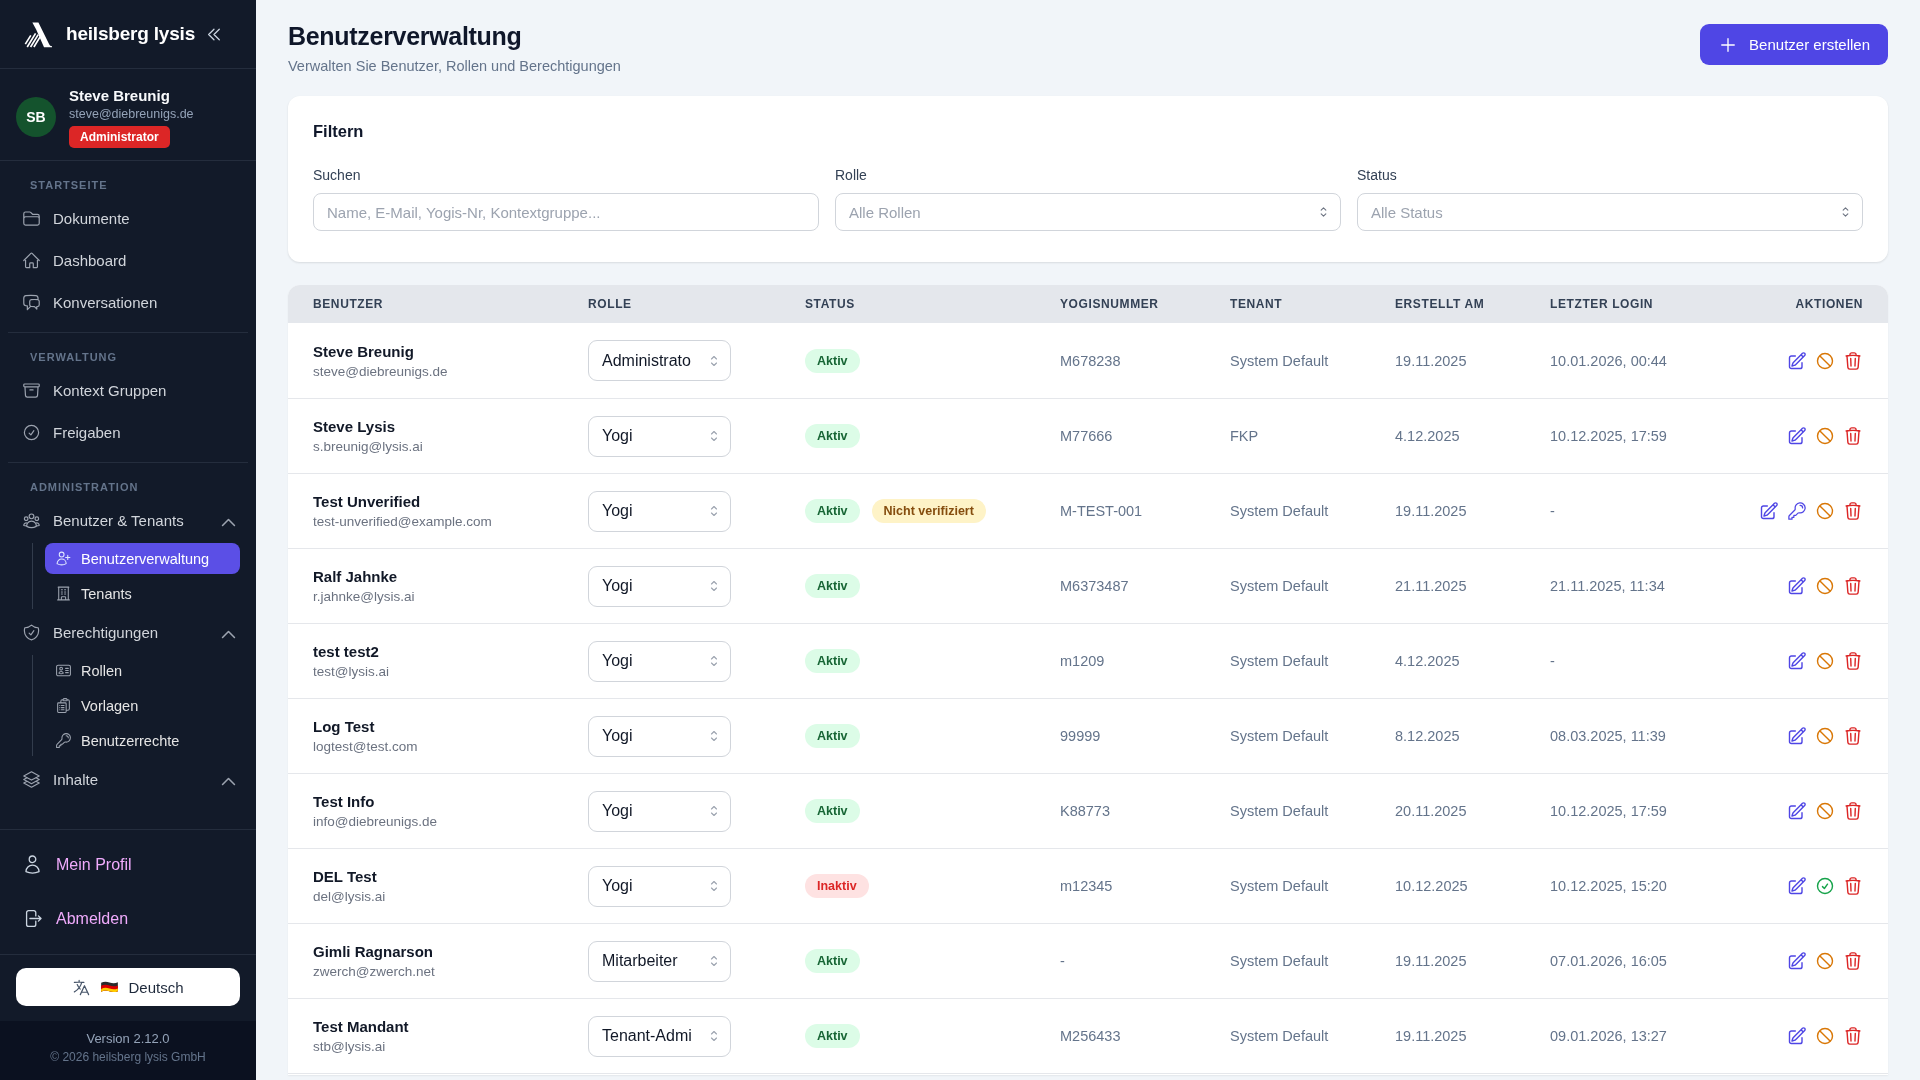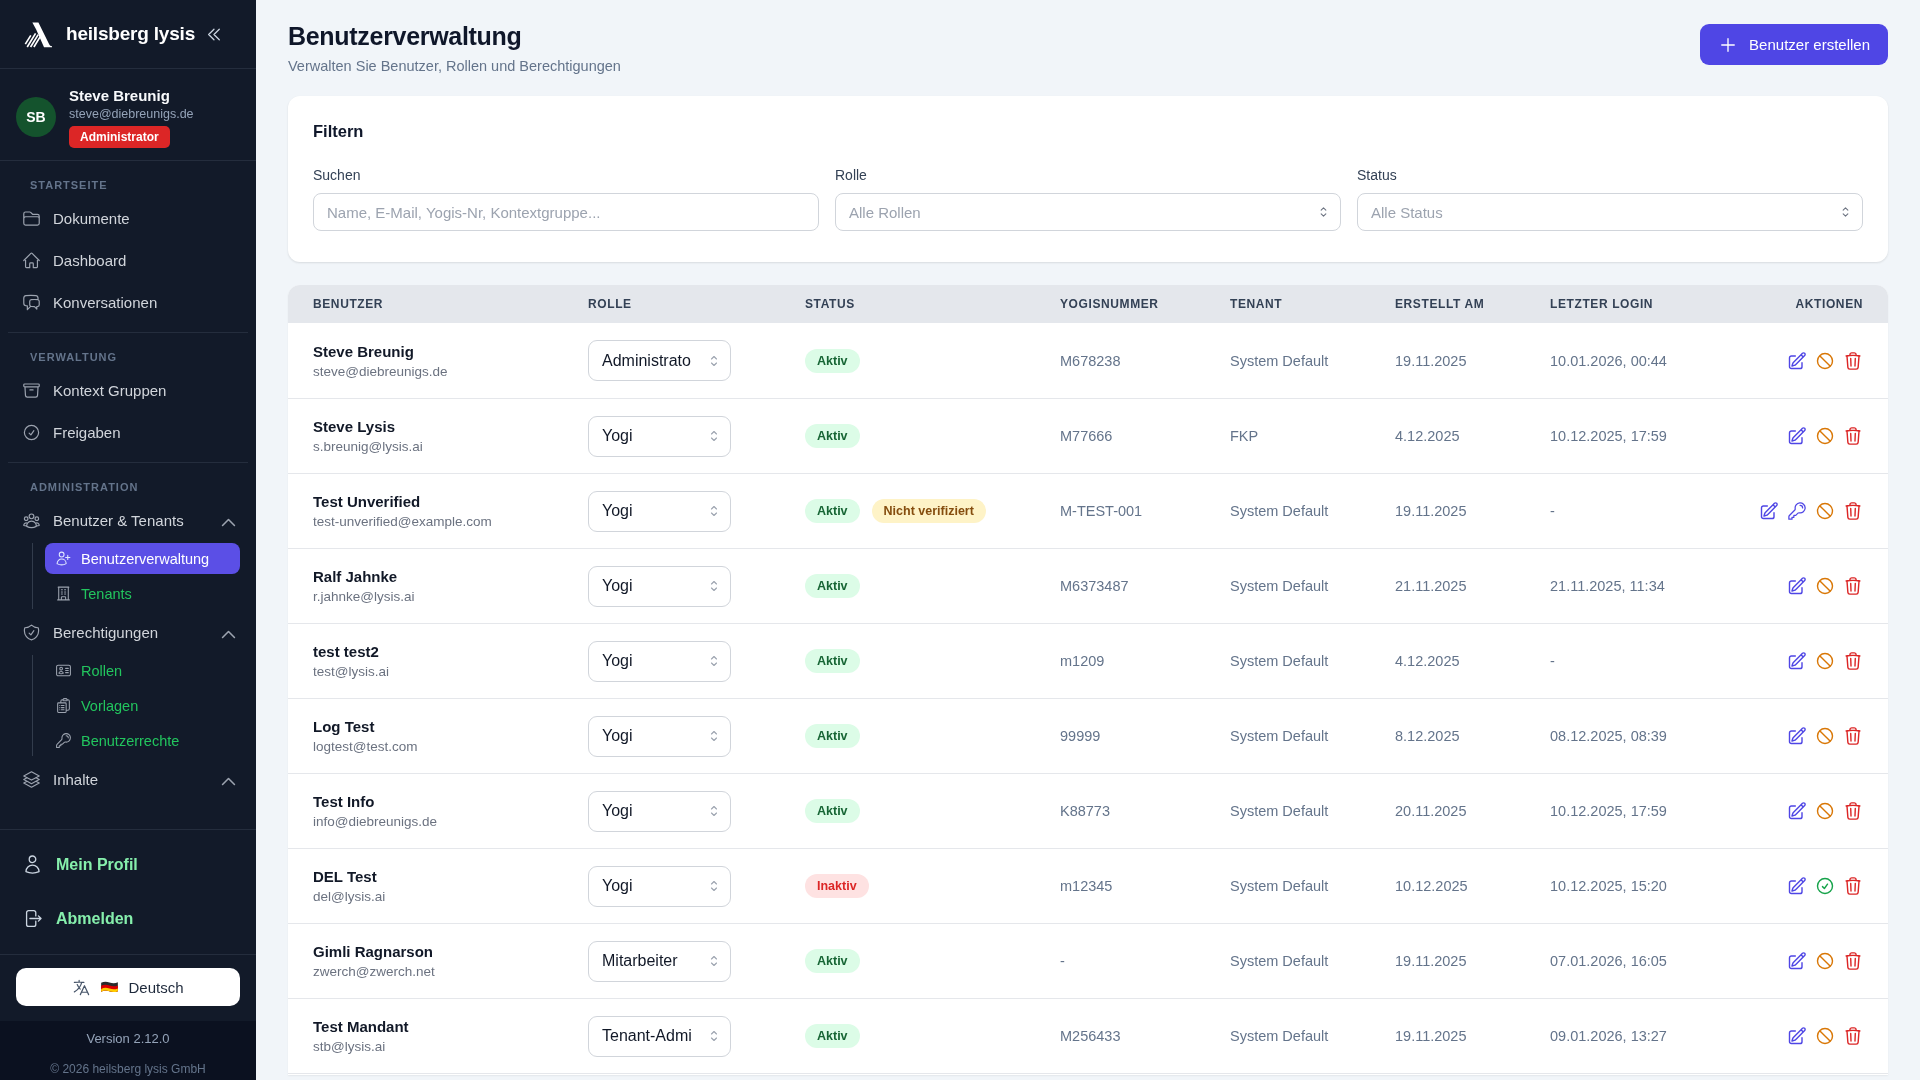--- a/index.html
+++ b/index.html
@@ -84,50 +84,50 @@
   .nav-children {
     margin:2px 8px 2px 24px;
     border-left:1px solid rgba(148,163,184,.25);
     padding-left:12px;
     display:flex; flex-direction:column; gap:4px;
   }
   .nav-child {
     display:flex; align-items:center; gap:9px;
     height:31px; padding:0 10px;
     border-radius:8px; cursor:pointer;
-    color:#22c55e; font-size:14.5px;
+    color:#e5e5e5; font-size:14.5px;
   }
   .nav-child svg { width:17px; height:17px; color:#9ca3af; flex:none; }
   .nav-child.active { background:#5b4fe6; color:#fff; font-weight:500; }
   .nav-child.active svg { color:#e0e7ff; }
 
   .side-bottom { padding:11px 8px 12px 8px; border-top:1px solid rgba(148,163,184,.14); display:flex; flex-direction:column; gap:7px; }
   .bottom-item {
     display:flex; align-items:center; gap:13px;
     height:47px; padding:0 14px; flex:none;
     border-radius:8px; cursor:pointer;
-    color:#86efac; font-size:16px;font-weight:bold;
+    color:#f0abfc; font-size:16px;
   }
   .bottom-item svg { width:21px; height:21px; color:#cbd5e1; flex:none; }
 
   .lang-wrap { padding:13px 16px 15px 16px; border-top:1px solid rgba(148,163,184,.14); }
   .lang-btn {
     width:100%; height:38px; background:#fff; border:none; border-radius:10px;
     display:flex; align-items:center; justify-content:center; gap:9px;
     font-family:inherit; font-size:15px; font-weight:500; color:#1e293b; cursor:pointer;
   }
   .lang-btn .tr-ic svg { width:19px; height:19px; color:#475569; }
   .lang-btn .flag svg { width:19px; height:14px; }
 
   .side-footer {
     background:#0b1120; text-align:center;
     padding:10px 10px 0 10px; height:59px;
   }
   .version { font-size:13px; color:#94a3b8; }
-  .copyright { font-size:12px; color:#64748b; margin-top:16px; }
+  .copyright { font-size:12px; color:#64748b; margin-top:4px; }
 
   
   .main { flex:1; height:1080px; overflow:hidden; padding:22px 32px 0 32px; }
 
   .page-head { display:flex; align-items:flex-start; justify-content:space-between; }
   .page-title { font-size:25px; font-weight:700; color:#0f172a; letter-spacing:-0.3px; }
   .page-subtitle { font-size:14.5px; color:#64748b; margin-top:7px; }
   .create-btn {
     margin-top:2px;
     height:41px; padding:0 18px;
@@ -802,21 +802,21 @@
               </span>
             </div>
           </div>
           <div class="cell-status">
             <span class="badge active">Aktiv</span>
 
           </div>
           <div class="cell-dim">99999</div>
           <div class="cell-dim">System Default</div>
           <div class="cell-dim">8.12.2025</div>
-          <div class="cell-dim">08.12.2025, 08:39</div>
+          <div class="cell-dim">08.03.2025, 11:39</div>
           <div class="cell-actions">
 
           <button class="action-btn" data-action-type="edit">
                 <span class="ic">
                 <svg viewBox="0 0 24 24" fill="none" stroke="currentColor" stroke-width="1.7" stroke-linecap="round" stroke-linejoin="round" style="width:100%;height:100%">
                   <path d="M16.862 4.487l1.687-1.688a1.875 1.875 0 112.652 2.652L10.582 16.07a4.5 4.5 0 01-1.897 1.13L6 18l.8-2.685a4.5 4.5 0 011.13-1.897l8.932-8.931zm0 0L19.5 7.125M18 14v4.75A2.25 2.25 0 0115.75 21H5.25A2.25 2.25 0 013 18.75V8.25A2.25 2.25 0 015.25 6H10"></path>
                 </svg>
               </span>
               </button>
             <button class="action-btn" data-action-type="ban">

